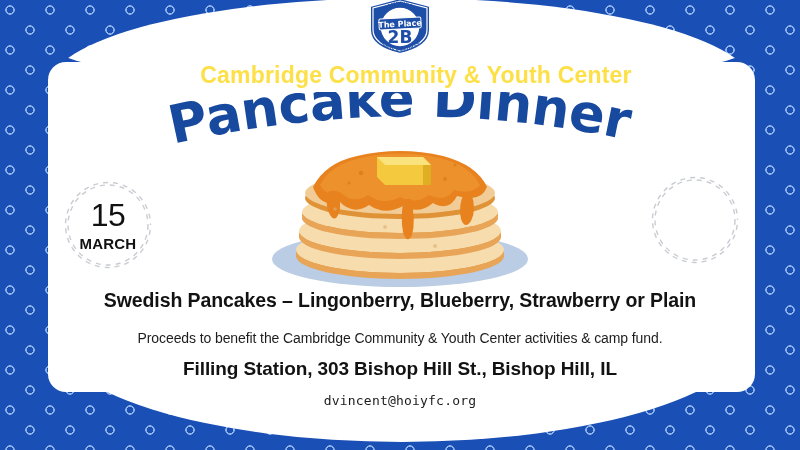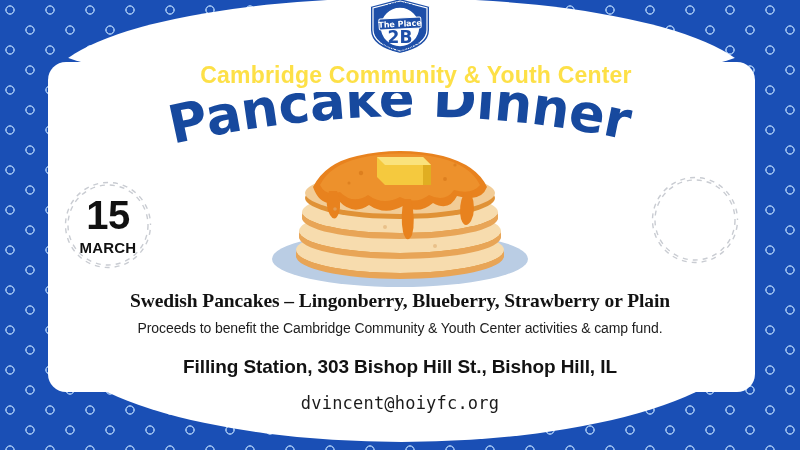--- a/index.html
+++ b/index.html
@@ -139,21 +139,21 @@
   }
   .badge .badge-inner {
     position: relative;
     text-align: center;
     line-height: 1.02;
     color: #111;
   }
   .badge-date { left: 58px; top: 175px; }
   .badge-time { left: 645px; top: 170px; }
 
-  .date-day { font-size: 40px; font-weight: bold; letter-spacing: -0.5px; }
+  .date-day { font-size: 32px; font-weight: normal; letter-spacing: -0.5px; }
   .date-month { font-size: 15px; font-weight: bold; letter-spacing: 0.2px; margin-top: 4px; }
 
   .time-start, .time-end { font-size: 25px; font-weight: bold; letter-spacing: -0.5px; }
   .time-to { font-size: 12px; font-weight: bold; letter-spacing: 0.3px; }
   .time-pm { font-size: 16px; font-weight: bold; letter-spacing: 0.3px; margin-top: 1px; }
 
   
   .menu-block {
     position: absolute;
     left: 52px;
@@ -161,42 +161,41 @@
     top: 288px;
     text-align: center;
     z-index: 5;
   }
   .menu-line {
     font-size: 19.5px;
     font-weight: bold;
     color: #121212;
     letter-spacing: -0.1px;
     line-height: 1.32;
-    font-family: Liberation Serif, serif;
   }
   .proceeds {
     font-size: 14px;
     color: #1d1d1d;
-    margin-top: 6px;
+    margin-top: 16px;
     letter-spacing: -0.1px;
   }
   .venue {
     font-size: 19px;
     font-weight: bold;
     color: #121212;
-    margin-top: 20px;
+    margin-top: 12px;
     letter-spacing: -0.1px;
   }
   .email {
     position: absolute;
     left: 0; right: 0;
     top: 393px;
     text-align: center;
     font-family: "DejaVu Sans Mono", monospace;
-    font-size: 17px;
+    font-size: 13px;
     color: #1b1b1b;
     letter-spacing: 0.2px;
     z-index: 5;
   }
 </style>
 </head>
 <body>
 
 <div id="flyer">
 

